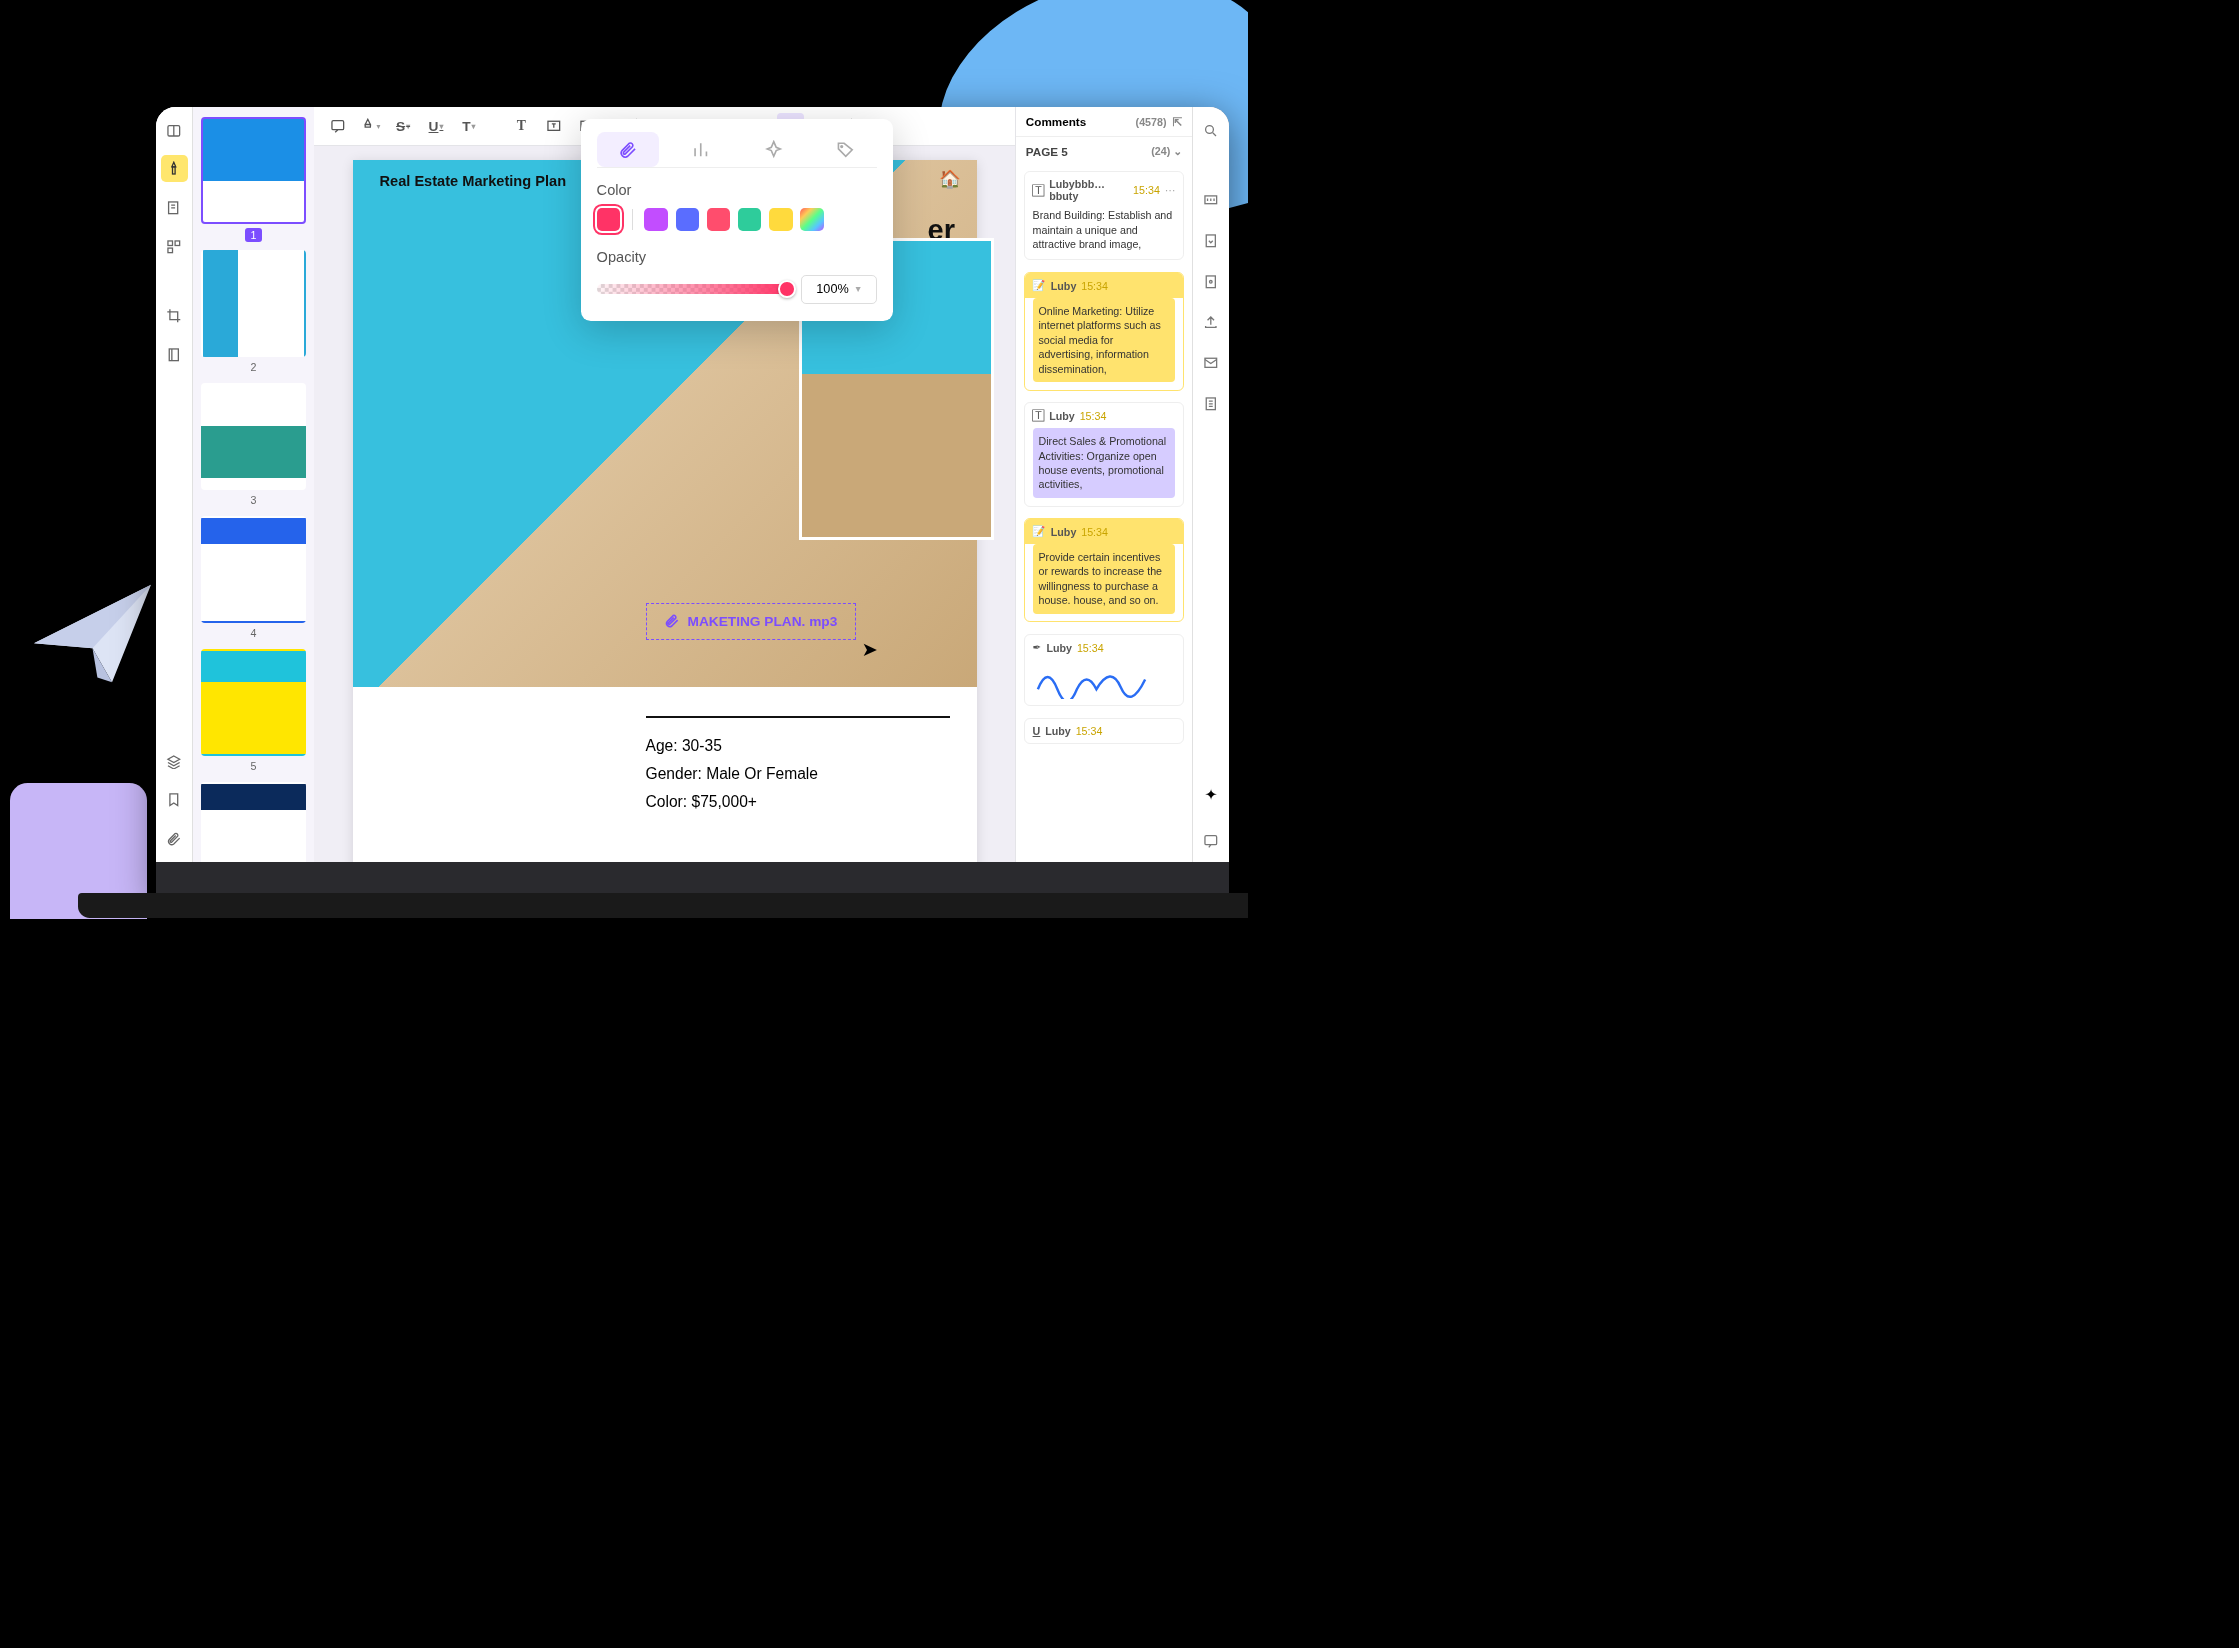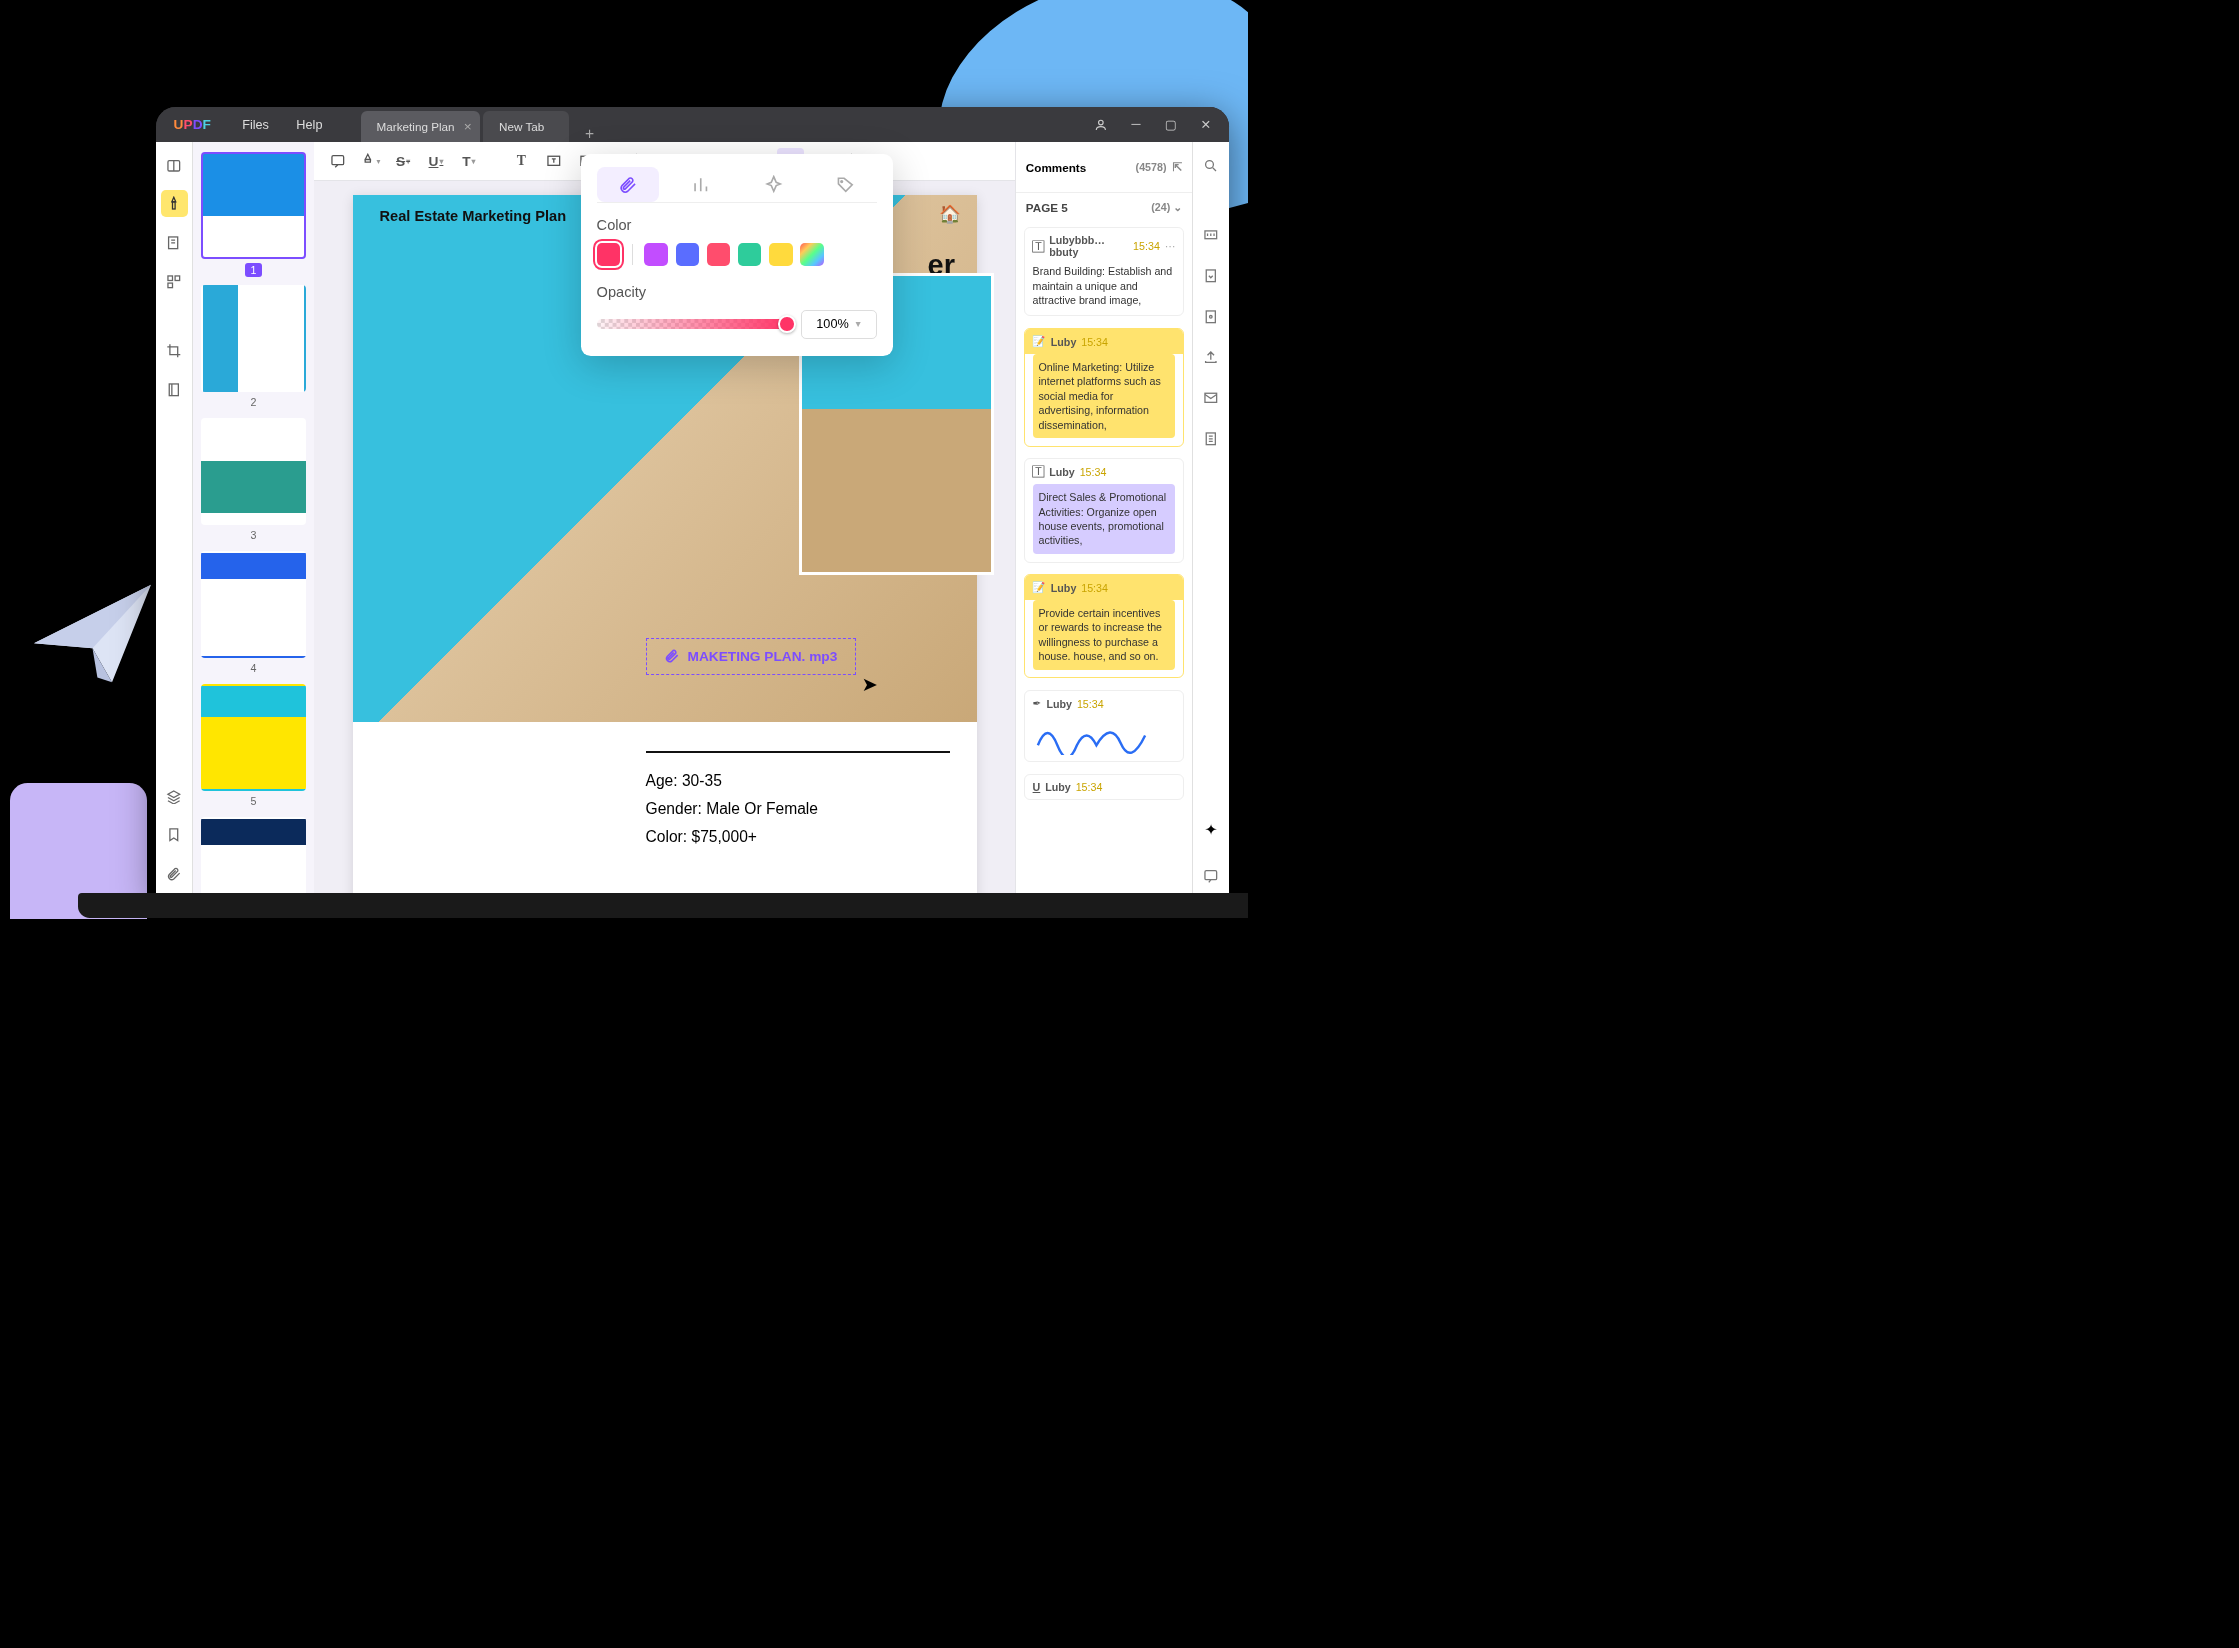--- a/index.html
+++ b/index.html
@@ -85,21 +85,21 @@
 .sw.sel { outline: 2px solid #FF3366; outline-offset: 2px; }
 .sw-sep { width: 1px; height: 21.5px; background: #ddd; margin: 0 3.9px; }
 .opacity-row { display: flex; align-items: center; gap: 11.7px; }
 .op-track { flex: 1; height: 9.8px; border-radius: 5.9px; background: linear-gradient(90deg, rgba(255,51,102,.05), #FF3366); position: relative; }
 .op-track::before { content:''; position:absolute; inset:0; border-radius:5.9px; background: repeating-conic-gradient(#ddd 0 25%, #fff 0 50%) 0 0/7.8px 7.8px; z-index:-1; }
 .op-thumb { position: absolute; right: -5.9px; top: -3.9px; width: 17.6px; height: 17.6px; background: #FF3366; border: 2.9px solid #fff; border-radius: 50%; box-shadow: 0 1px 2.9px rgba(0,0,0,.3); }
 .op-val { width: 76px; height: 29px; border: 1px solid #ddd; border-radius: 4.9px; display: flex; align-items: center; justify-content: center; font-size: 12.7px; gap: 5px; }
 
 
 .comments { width: 177px; background: #fff; border-left: 1px solid #e4e4e8; display: flex; flex-direction: column; font-size: 11.7px; }
-.comments-hd { height: 51px; display: flex; align-items: center; padding: 0 9.8px; border-bottom: 1px solid #eee; font-weight: 600; }
+.comments-hd { height: 30px; display: flex; align-items: center; padding: 0 9.8px; border-bottom: 1px solid #eee; font-weight: 600; }
 .comments-hd .ct { flex: 1; }
 .count-badge { color: #888; font-size: 10.7px; margin-right: 5.9px; }
 .page-hd { padding: 7.8px 9.8px; display: flex; align-items: center; color: #444; font-weight: 600; }
 .page-hd .pct { margin-left: auto; color: #888; font-size: 10.7px; }
 .cm { margin: 5.9px 7.8px; border: 1px solid #eee; border-radius: 5.9px; overflow: hidden; }
 .cm-hd { display: flex; align-items: center; gap: 4.9px; padding: 5.9px 7.8px; color: #555; font-size: 10.7px; }
 .cm-hd .time { color: #c9a400; }
 .cm-hd .dots { margin-left: auto; color: #aaa; }
 .cm-body { padding: 0 7.8px 7.8px; font-size: 10.7px; color: #333; line-height: 1.35; }
 .cm.yellow .cm-body-inner { background: #FFE36E; border-radius: 3.9px; padding: 5.9px; }
@@ -123,38 +123,20 @@
 <div class="deco-blue"></div>
 <div class="deco-purple"></div>
 <svg class="deco-plane" viewBox="0 0 140 120">
   <path d="M10 70 L130 10 L90 110 L70 75 Z" fill="#DDE4F5"></path>
   <path d="M10 70 L130 10 L70 75 Z" fill="#C6CFEA"></path>
   <path d="M70 75 L75 105 L90 110 Z" fill="#B8C2E0"></path>
 </svg>
 
 <div class="laptop">
 
-  <div class="menubar">
-    <div class="logo"><span>U</span><span>P</span><span>D</span><span>F</span></div>
-    <div class="menu-item">Files</div>
-    <div class="menu-item">Help</div>
-
-    <div style="flex:1"></div>
-    <div class="menubar-right">
-      <div class="win-btn">
-          <svg width="13.7" height="13.7" viewBox="0 0 24 24" fill="none" stroke="currentColor" stroke-width="2">
-            <circle cx="12" cy="8" r="4"></circle>
-            <path d="M4 21c0-4 4-6 8-6s8 2 8 6"></path>
-          </svg>
-        </div>
-      <div class="win-btn">─</div>
-      <div class="win-btn">▢</div>
-      <div class="win-btn">✕</div>
-    </div>
-  </div>
 
   <div style="position:absolute;top:3.9px;left:205px;display:flex;align-items:flex-end;">
     <div class="tab active">
         <span>Marketing Plan</span>
         <span class="tab-close">×</span>
       </div>
     <div class="tab">
         <span>New Tab</span>
       </div>
     <div class="tab-add">+</div>

